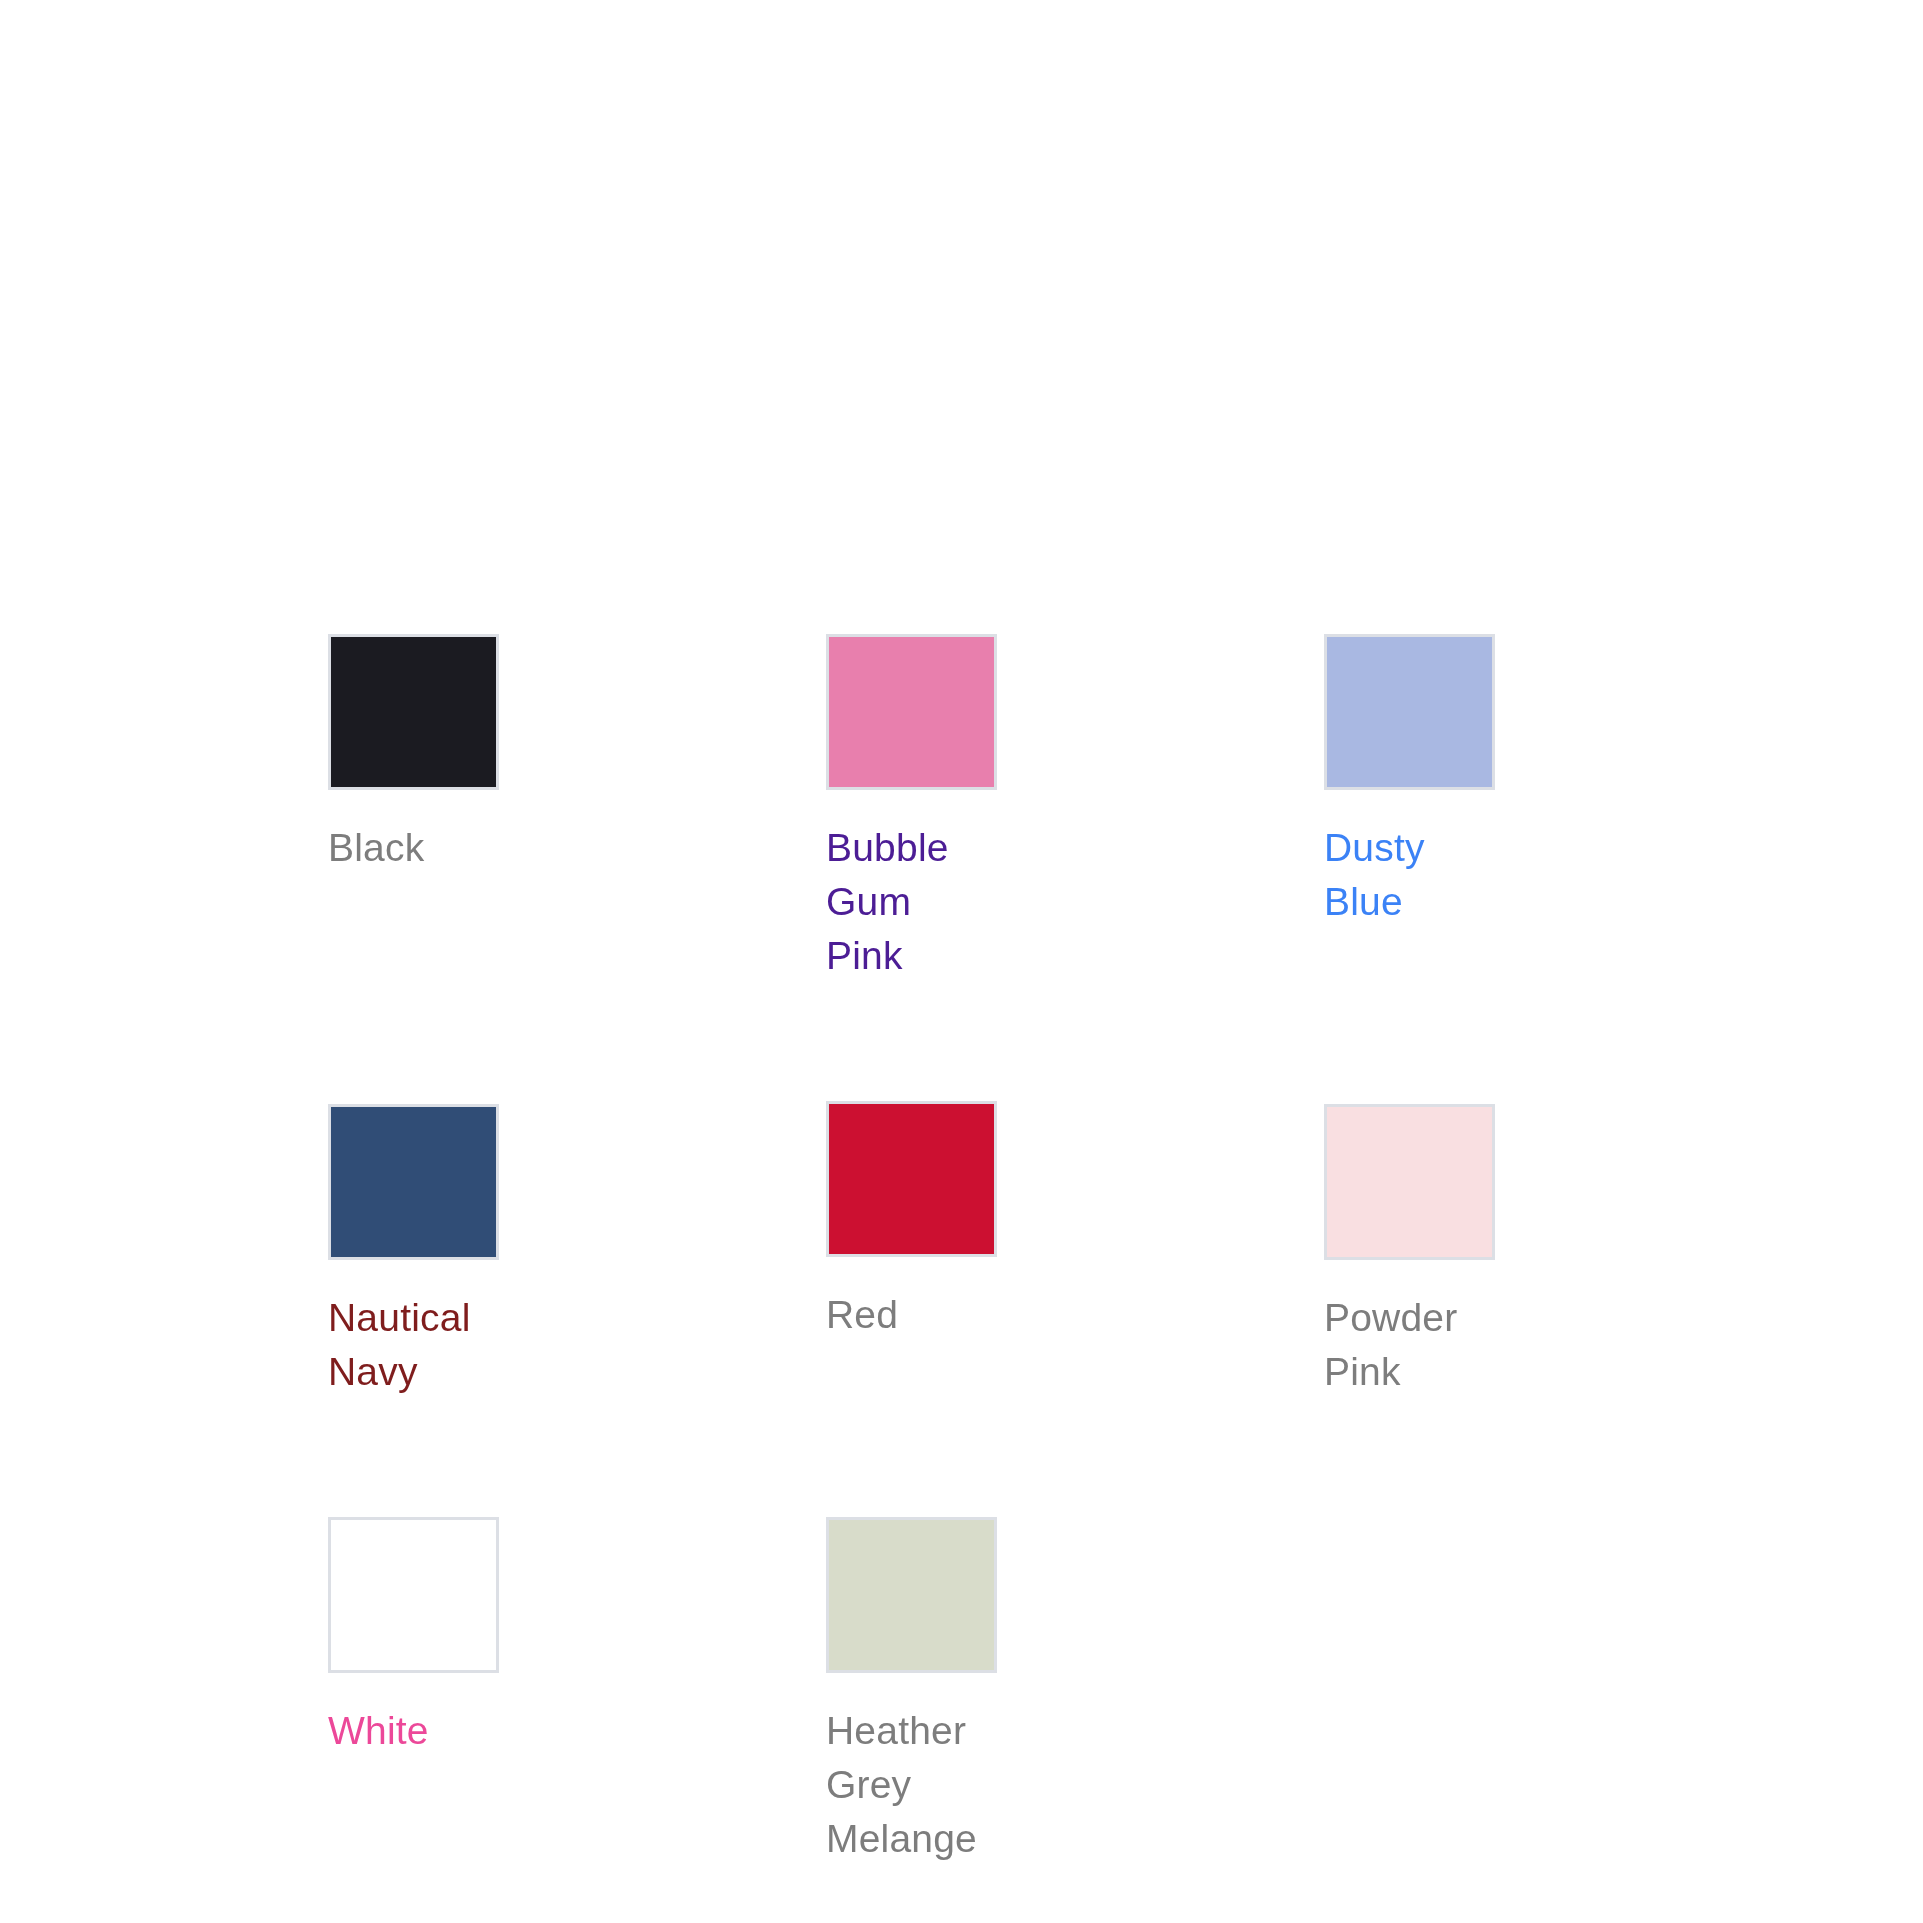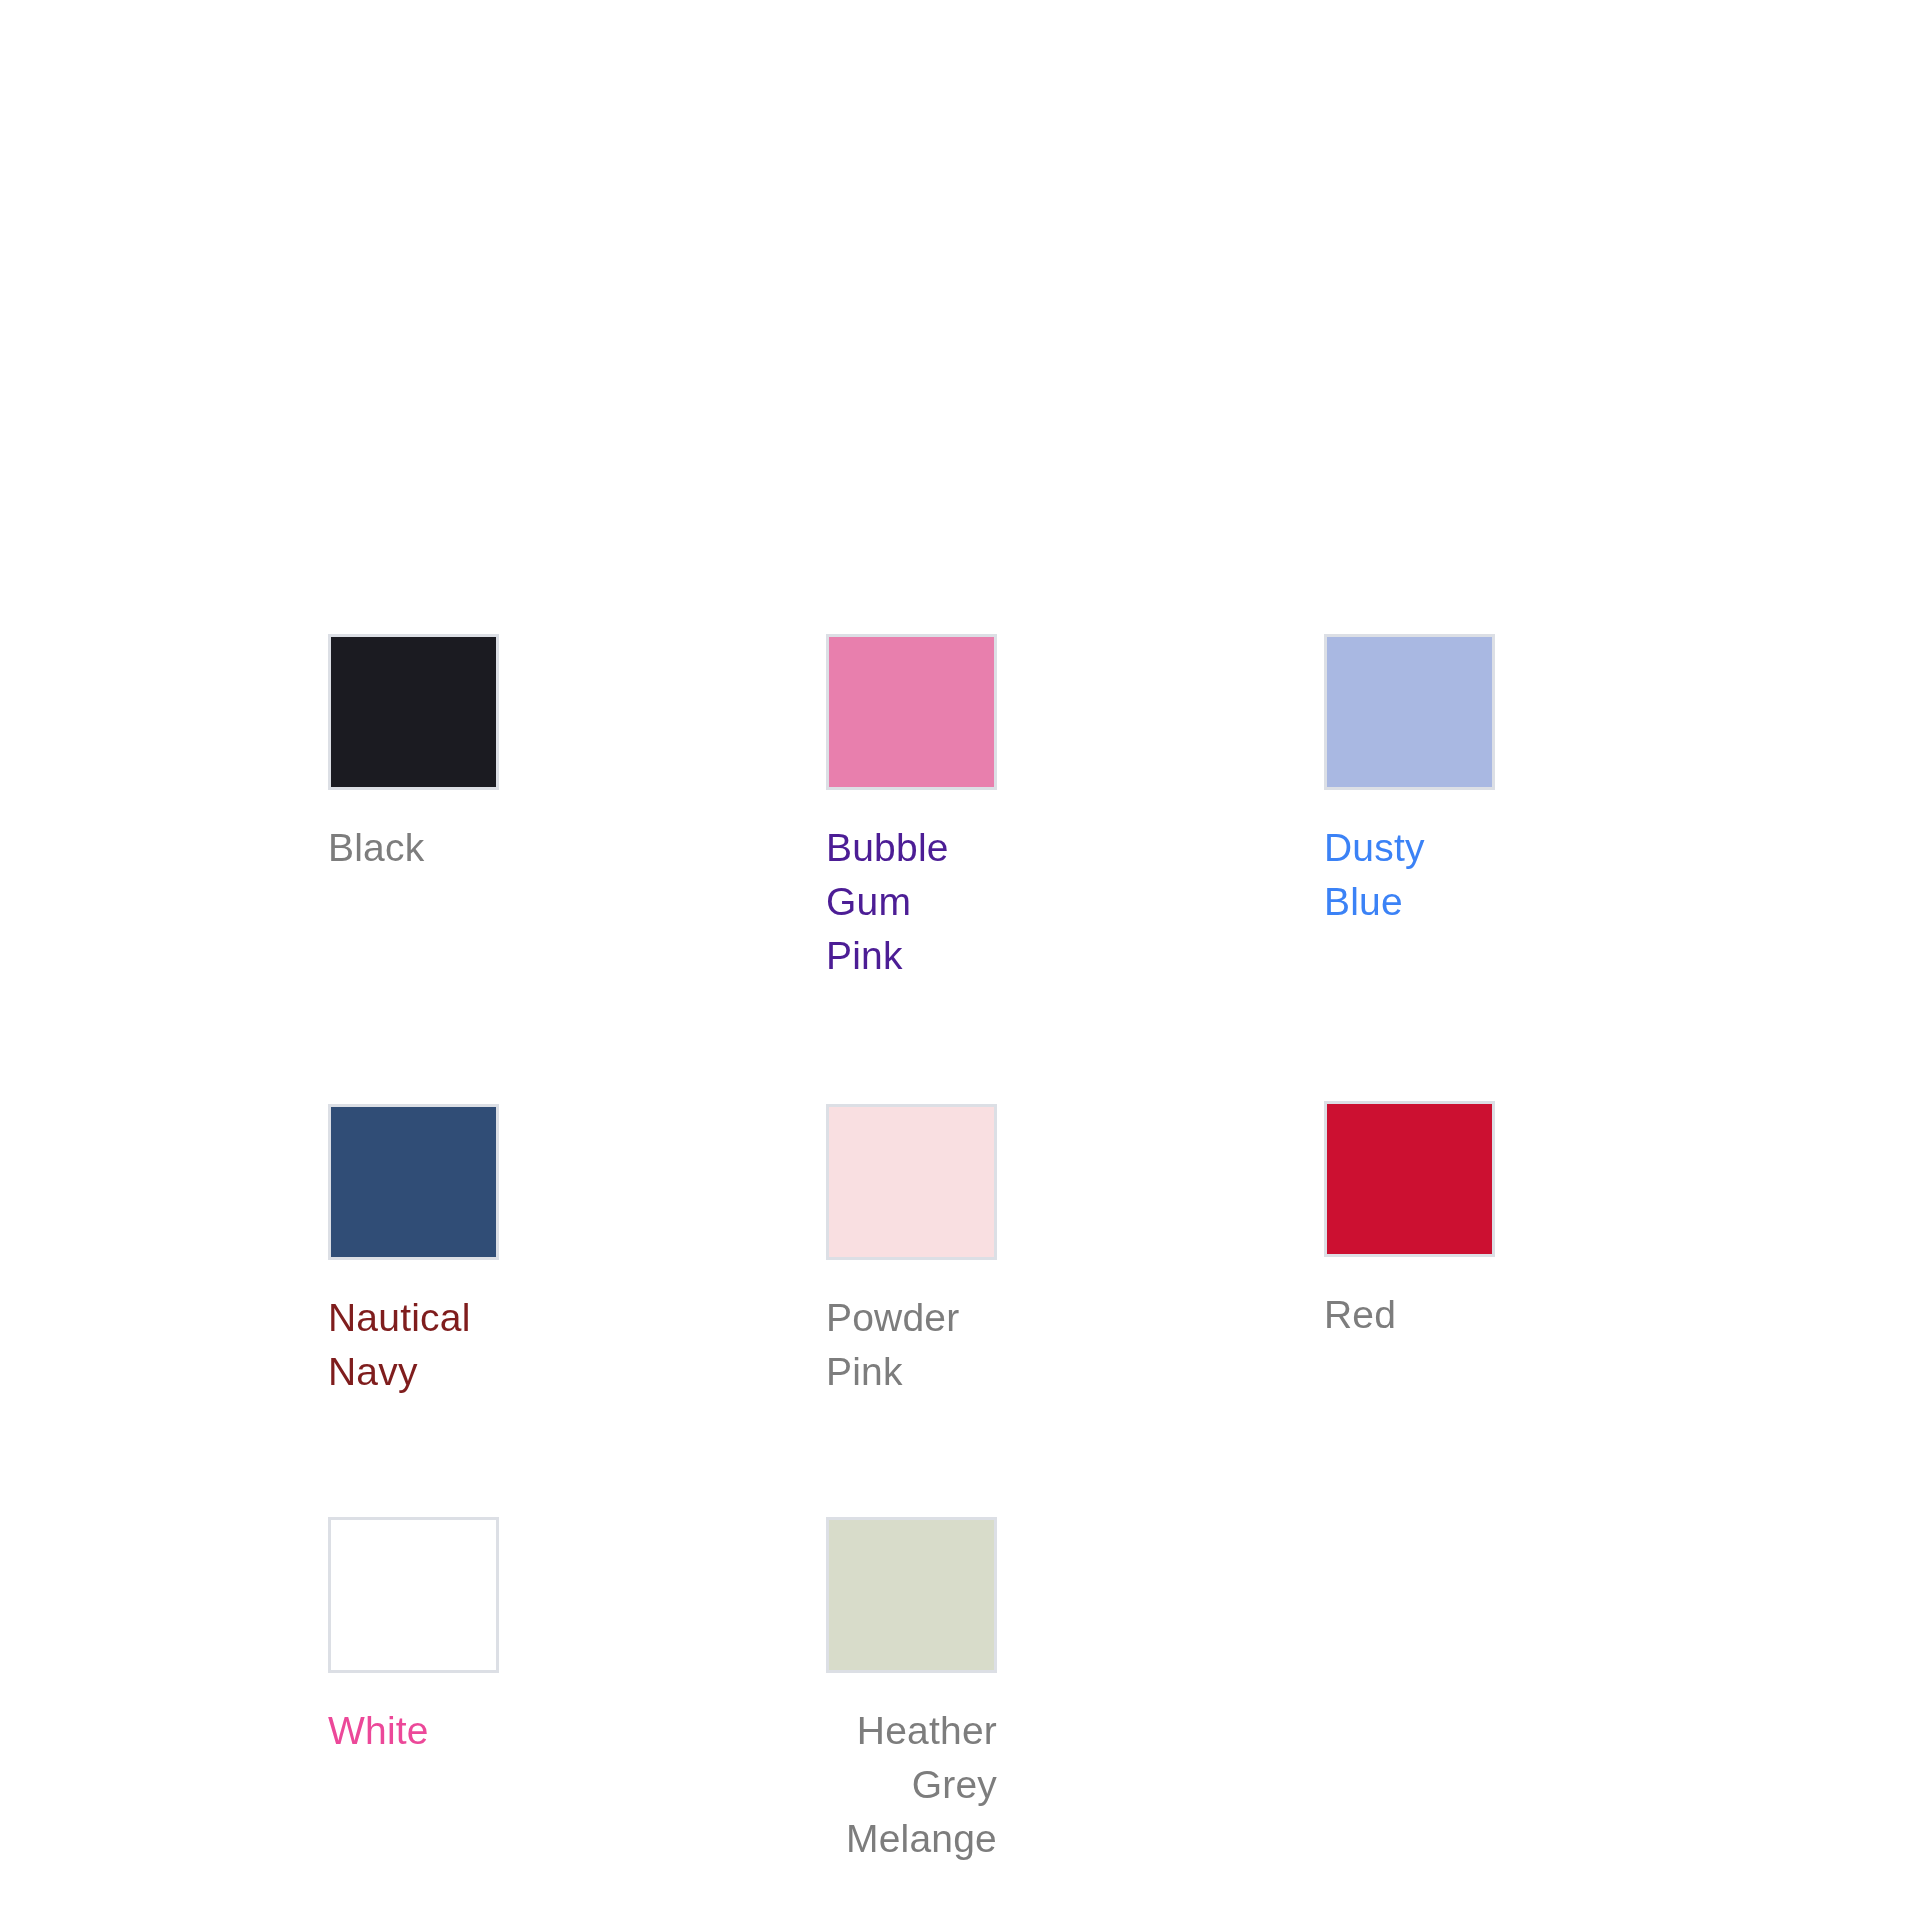--- a/index.html
+++ b/index.html
@@ -94,37 +94,37 @@
     </div>
   </div>
 
   <div class="row-gap"></div>
 
   <div class="swatch-row">
     <div class="swatch-cell">
       <div class="swatch-chip" style="background-color: rgb(48, 77, 118); border-color: rgb(220, 223, 229);"></div>
       <div class="swatch-label" style="color: #7f1d1d;">Nautical Navy</div>
     </div>
+    <div class="swatch-cell raised">
+      <div class="swatch-chip" style="background-color: rgb(204, 16, 49); border-color: rgb(220, 223, 229);"></div>
+      <div class="swatch-label" style="color: rgb(125, 125, 125);">Red</div>
+    </div>
     <div class="swatch-cell">
       <div class="swatch-chip" style="background-color: rgb(249, 223, 225); border-color: rgb(220, 223, 229);"></div>
       <div class="swatch-label" style="color: rgb(125, 125, 125);">Powder Pink</div>
-    </div>
-    <div class="swatch-cell raised">
-      <div class="swatch-chip" style="background-color: rgb(204, 16, 49); border-color: rgb(220, 223, 229);"></div>
-      <div class="swatch-label" style="color: rgb(125, 125, 125);">Red</div>
     </div>
   </div>
 
   <div class="row-gap tight"></div>
 
   <div class="swatch-row">
     <div class="swatch-cell">
       <div class="swatch-chip" style="background-color: rgb(255, 255, 255); border-color: rgb(220, 223, 229);"></div>
       <div class="swatch-label" style="color: #ec4899;">White</div>
     </div>
     <div class="swatch-cell">
       <div class="swatch-chip" style="background-color: rgb(216, 220, 202); border-color: rgb(220, 223, 229);"></div>
-      <div class="swatch-label" style="color: rgb(125, 125, 125); text-align: right;">Heather Grey Melange</div>
+      <div class="swatch-label" style="color: rgb(125, 125, 125);">Heather Grey Melange</div>
     </div>
   </div>
 
 </div>
 
 
 </body></html>

